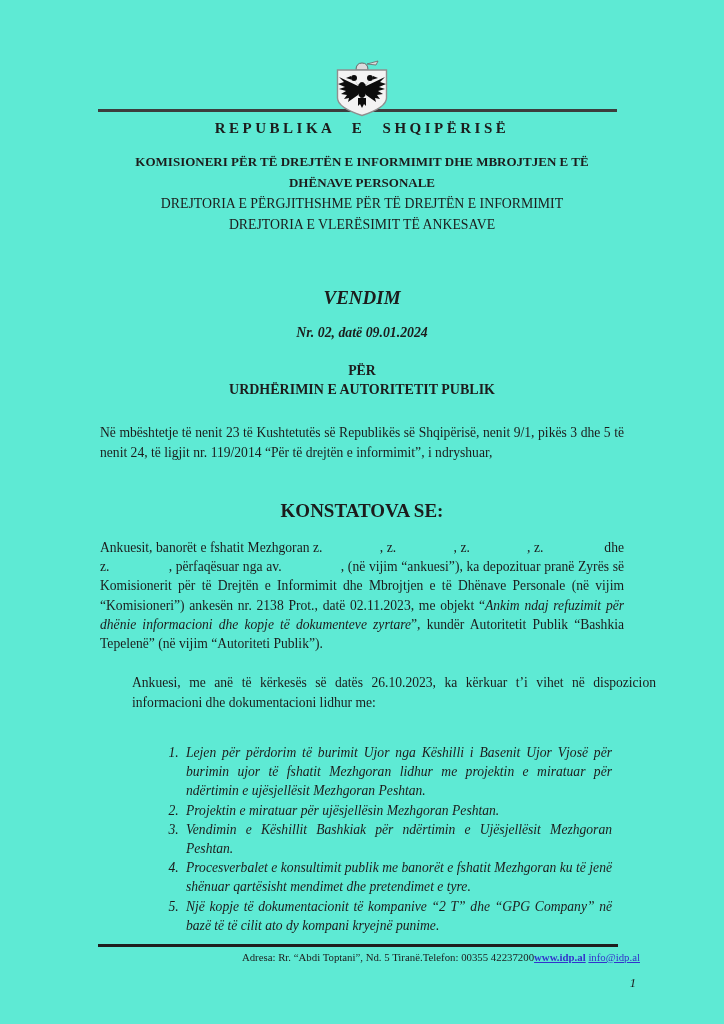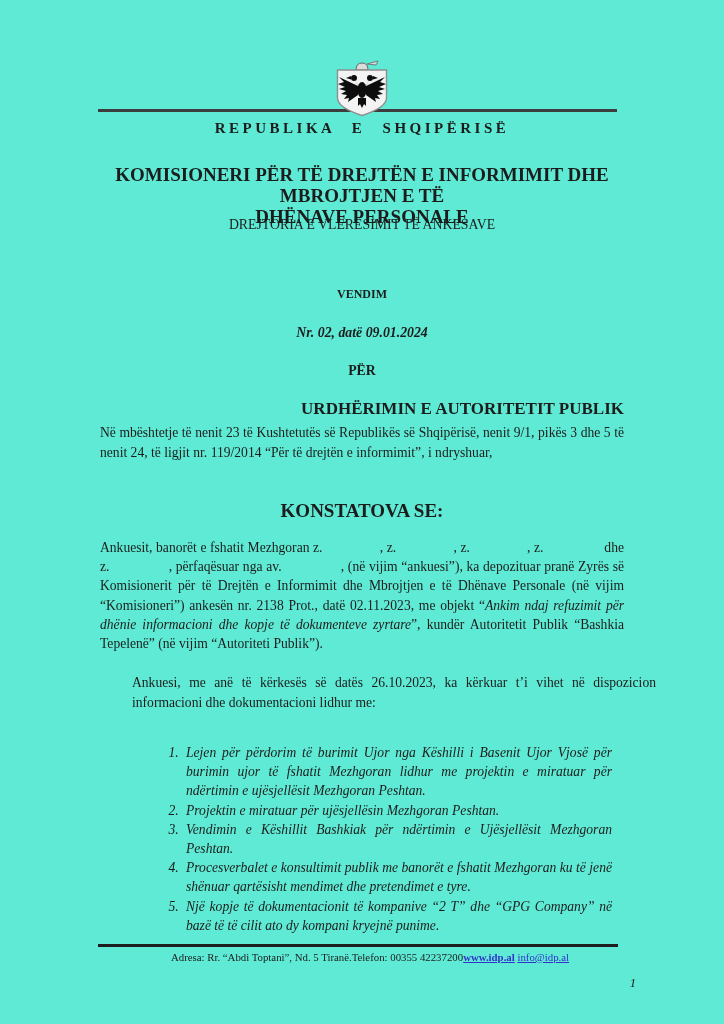--- a/index.html
+++ b/index.html
@@ -18,47 +18,47 @@
   .italic { font-style: italic; }
   .justify { text-align: justify; }
 
   .emblem-wrap { position: absolute; left: 335px; top: 60px; width: 54px; height: 58px; z-index: 3; }
   .header-rule { position: absolute; left: 98px; right: 107px; top: 109px; height: 3px; background: #3d3d3d; z-index: 1; }
 
   .republic {
     top: 120px; font-size: 15px; font-weight: bold;
     letter-spacing: 3.5px; word-spacing: 10px; z-index: 2;
   }
-  .institution { top: 164px; font-size: 19px; font-weight: bold; line-height: 21px; }
+  .institution { top: 151px; font-size: 13px; font-weight: bold; line-height: 21px; }
   .directorate1 { top: 193px; font-size: 13.8px; line-height: 21px; }
   .directorate2 { top: 214px; font-size: 13.8px; line-height: 21px; }
 
   .meta-row {
     top: 248px; display: flex; justify-content: space-between;
     padding: 0 26px 0 28px; box-sizing: border-box; font-size: 13.6px;
   }
-  .t-vendim   { top: 287px; font-size: 12px; }
+  .t-vendim   { top: 287px; font-size: 19px; font-style: italic; }
   .t-nrdate   { top: 325px; font-size: 13.8px; font-style: italic; }
   .t-per      { top: 363px; font-size: 13.8px; }
-  .t-subject  { top: 399px; font-size: 17px; text-align: right; }
+  .t-subject  { top: 382px; font-size: 14px; }
 
   .para { font-size: 13.6px; line-height: 19.5px; }
   .legal      { top: 423px; }
   .konstatova { top: 500px; font-size: 19px; }
   .para1      { top: 538px; line-height: 19.2px; }
   .para2      { top: 673px; margin-left: 32px; }
 
   .req-list { top: 731px; font-style: italic; font-size: 13.6px; line-height: 19.2px; }
   .req-list ol { margin: 12px; padding-left: 70px; }
   .req-list li { text-align: justify; padding-left: 4px; }
 
   .footer-rule { position: absolute; left: 98px; right: 106px; top: 944px; height: 3px; background: #1e1e1e; }
   .footer-row {
     position: absolute; left: 100px; right: 84px; top: 951px;
-    display: flex; justify-content: center; align-items: baseline;
+    display: flex; justify-content: flex-end; align-items: baseline;
     font-size: 10.8px;
   }
   .footer-row a { text-decoration: underline; }
   .link-web { font-weight: bold; }
   .page-number { position: absolute; right: 88px; top: 976px; font-size: 12.5px; font-style: italic; }
 </style>
 </head>
 <body>
 
 <div class="page">
@@ -85,20 +85,21 @@
         <polygon points="23,38 31,38 31,46 29,44 27,48 25,44 23,46"></polygon>
       </g>
     </svg>
   </div>
 
   <div class="abs republic center">REPUBLIKA E SHQIPËRISË</div>
   <div class="abs institution center">
     <div>KOMISIONERI PËR TË DREJTËN E INFORMIMIT DHE MBROJTJEN E TË</div>
     <div>DHËNAVE PERSONALE</div>
   </div>
+  <div class="abs directorate1 center">DREJTORIA E PËRGJITHSHME PËR TË DREJTËN E INFORMIMIT</div>
   <div class="abs directorate2 center">DREJTORIA E VLERËSIMIT TË ANKESAVE</div>
 
 
   <div class="abs t-vendim center bold">VENDIM</div>
   <div class="abs t-nrdate center bold">Nr. 02, datë 09.01.2024</div>
   <div class="abs t-per center bold">PËR</div>
   <div class="abs t-subject center bold">URDHËRIMIN E AUTORITETIT PUBLIK</div>
 
   <div class="abs para legal justify">Në mbështetje të nenit 23 të Kushtetutës së Republikës së Shqipërisë, nenit 9/1, pikës 3 dhe 5 të nenit 24, të ligjit nr. 119/2014 “Për të drejtën e informimit”, i ndryshuar,</div>
   <div class="abs konstatova center bold">KONSTATOVA SE:</div>

